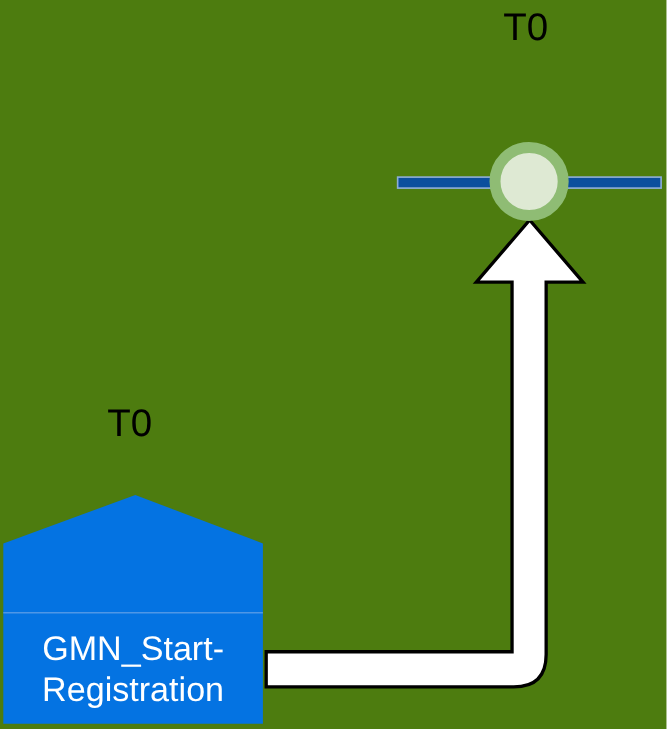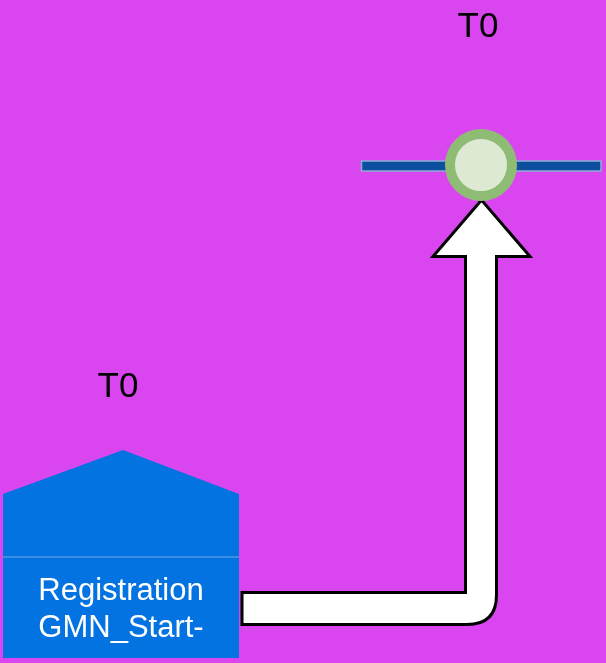--- a/index.html
+++ b/index.html
@@ -5,21 +5,21 @@
   html, body {
     margin: 0;
     padding: 0;
     background: #ffffff;
     font-family: "Liberation Sans", sans-serif;
   }
   .canvas {
     position: relative;
     width: 606px;
     height: 663px;
-    background: #d946ef;
+    background: #4d7c0f;
     overflow: hidden;
   }
   .diagram-svg {
     position: absolute;
     left: 0;
     top: 0;
   }
   .label {
     position: absolute;
     color: #000000;
@@ -66,17 +66,17 @@
     <polygon points="3,494 123,450 239,494 239,658 3,658" fill="#0473E2"></polygon>
 
     <line x1="3" y1="557" x2="239" y2="557" stroke-width="1.5" stroke="#4F97E6"></line>
   </svg>
 
   <div class="label timeline-label">T0</div>
 
   <div class="label transition-label">T0</div>
 
   <div class="transition-name">
+    <div>GMN_Start-</div>
     <div>Registration</div>
-    <div>GMN_Start-</div>
   </div>
 
 </div>
 
 </body></html>

